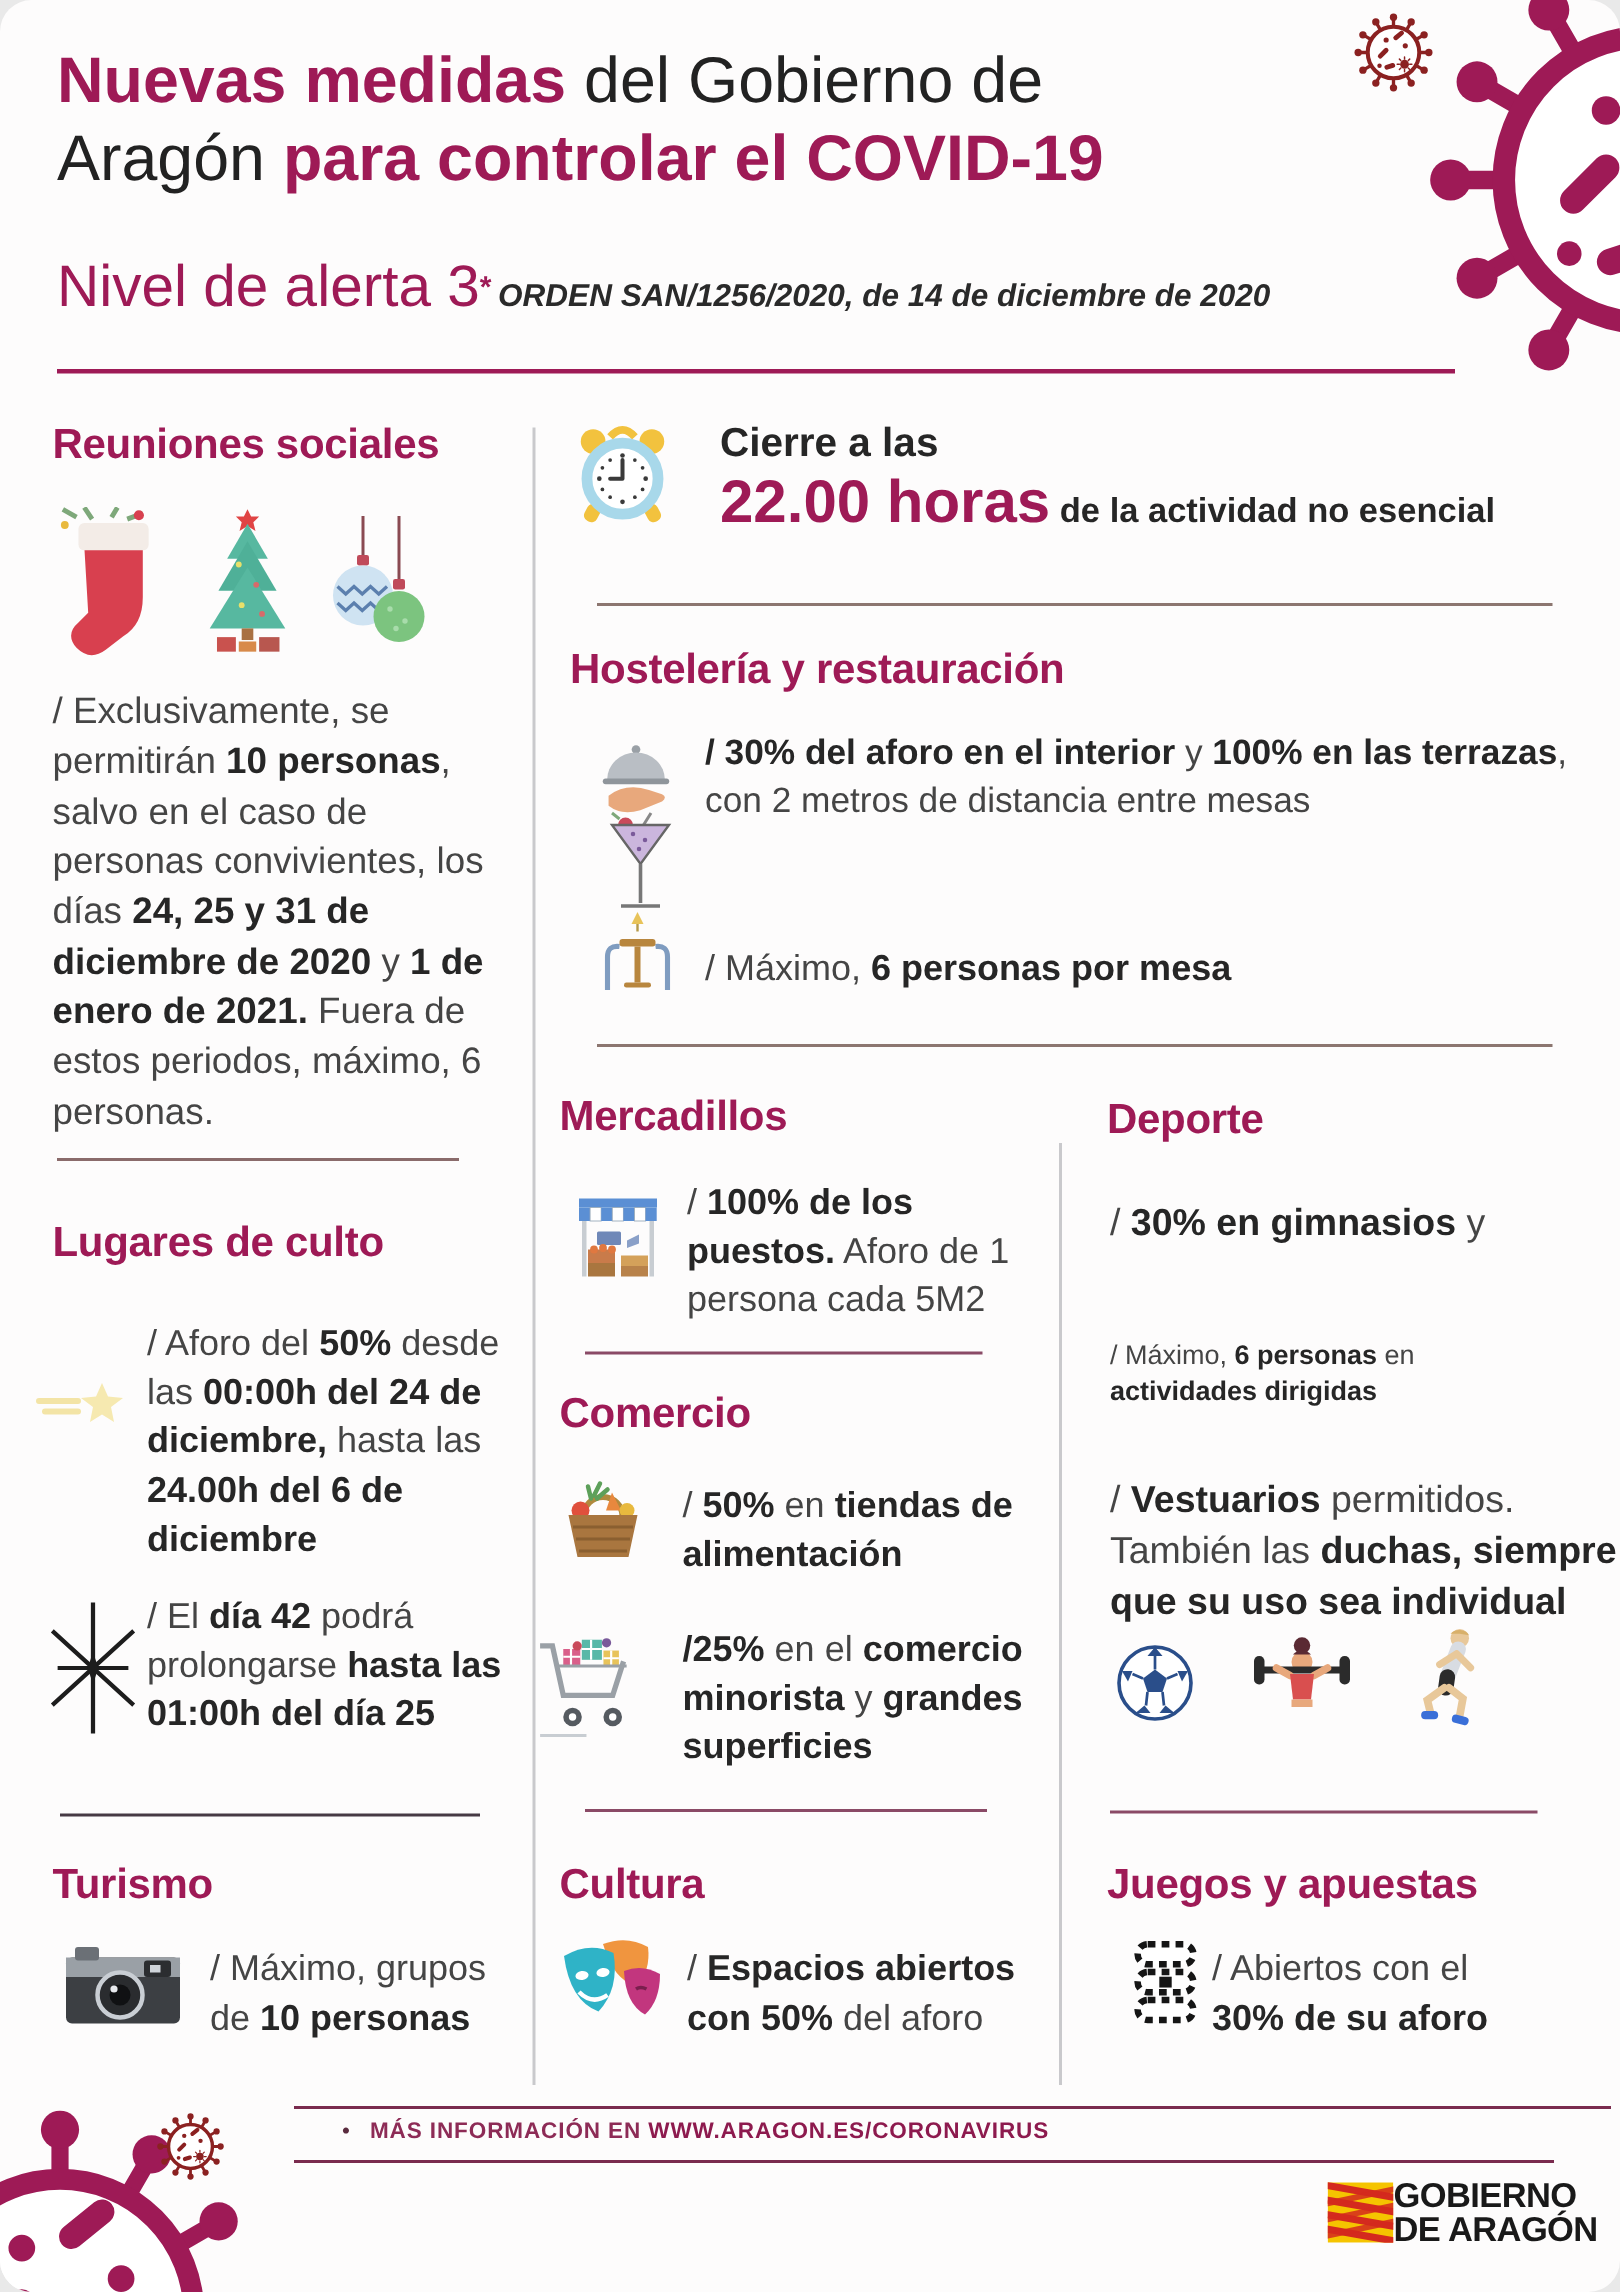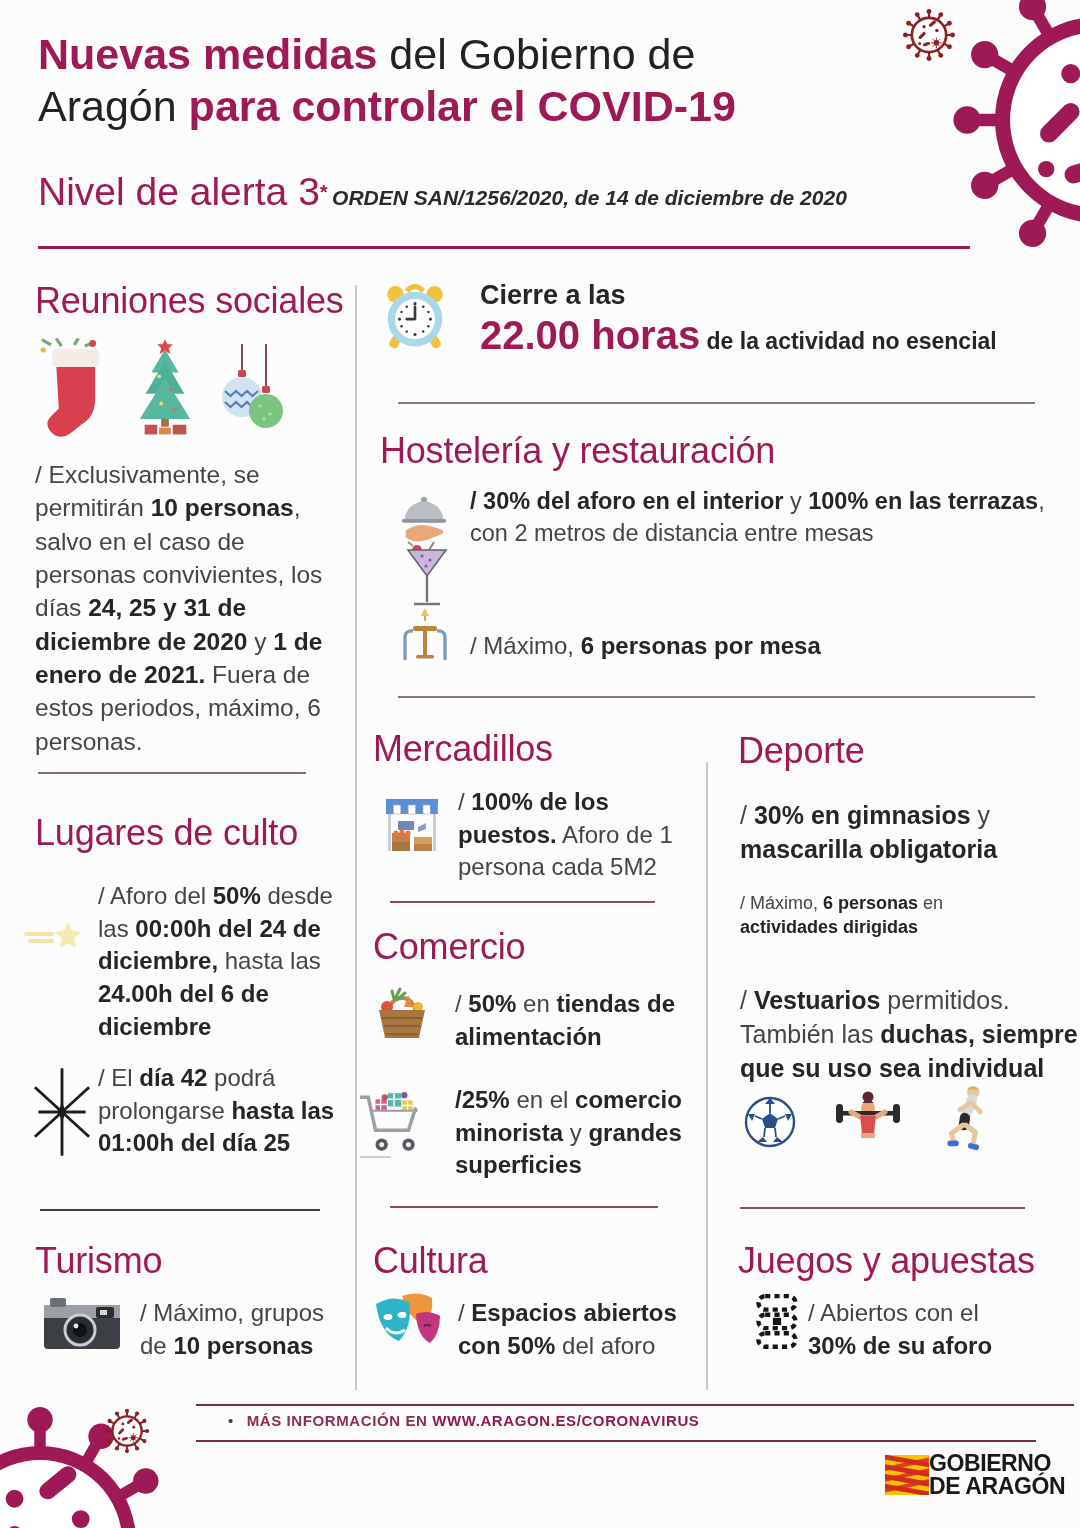--- a/index.html
+++ b/index.html
@@ -1,20 +1,20 @@
 <!DOCTYPE html>
 <html><head>
 <meta charset="utf-8">
 <style>
   :root{ --accent:#9e1a56; --body:#454545; --bold:#262626; }
   html,body{margin:0;padding:0;background:#e9e9e9;}
   #page{position:relative;width:1080px;height:1528px;margin:0 auto;background:#fdfcfc;
-        overflow:hidden;font-family:"Liberation Sans",sans-serif;color:var(--body);}
+        overflow:hidden;font-family:"Liberation Sans",sans-serif;color:var(--body);border-radius:21px;}
   .abs{position:absolute;}
-  .h{color:var(--accent);font-weight:400;font-size:36px;letter-spacing:-0.2px;}
+  .h{color:var(--accent);font-weight:700;font-size:28px;letter-spacing:-0.2px;}
   .rich{font-size:24px;line-height:1.36;white-space:nowrap;}
   .b{font-weight:700;color:var(--bold);}
   .vl{position:absolute;width:2px;background:#c9c9cc;}
   .hrule{position:absolute;height:2px;}
   sup{font-size:60%;}
   svg{display:block;}
 </style>
 </head>
 <body>
 
@@ -283,21 +283,21 @@
     <path d="M44 22 q12 -5 24 2 q0 18 -10 27 q-13 -7 -14 -29z" fill="#c2367e"></path>
     <path d="M52 34 q3 -2 7 0" stroke="#7a1f4e" stroke-width="2.4" fill="none"></path>
     <path d="M4 12 q17 -10 33 -2 q4 24 -10 39 q-19 -7 -23 -37z" fill="#2fb3c7"></path>
     <ellipse cx="16" cy="25" rx="4.4" ry="3" fill="#fff" transform="rotate(-8 16 25)"></ellipse>
     <ellipse cx="30" cy="23" rx="4.4" ry="3" fill="#fff" transform="rotate(-8 30 23)"></ellipse>
     <path d="M14 36 q9 9 19 2" stroke="#fff" stroke-width="3" fill="none"></path>
   </svg>
   <div class="abs rich" style="left:458px;top:1297px"><span>/ </span><span class="b">Espacios abiertos</span><br><span class="b">con 50%</span><span> del aforo</span></div>
 
   <div class="abs h" style="left:738px;top:730px">Deporte</div>
-  <div class="abs rich" style="left:740px;top:798px;font-size:25px"><span>/ </span><span class="b">30% en gimnasios</span><span> y</span><br><span class="b">mascarilla obligatoria</span></div>
+  <div class="abs rich" style="left:740px;top:798px;font-size:25px"><span>/ </span><span class="b">30% en gimnasios</span><span> y</span><br></div>
   <div class="abs rich" style="left:740px;top:891px;font-size:18px"><span>/ Máximo, </span><span class="b">6 personas</span><span> en</span><br><span class="b">actividades dirigidas</span></div>
   <div class="abs rich" style="left:740px;top:983px;font-size:25px"><span>/ </span><span class="b">Vestuarios</span><span> permitidos.</span><br><span>También las </span><span class="b">duchas, siempre</span><br><span class="b">que su uso sea individual</span></div>
 
   <svg class="abs" style="left:744px;top:1096px" width="52" height="52" viewBox="0 0 52 52">
     <circle cx="26" cy="26" r="24" fill="#ffffff" stroke="#2a4e8a" stroke-width="2.4"></circle>
     <polygon points="26,17 34,23 31,32 21,32 18,23" fill="#2a4e8a"></polygon>
     <polygon points="26,2 31,8 21,8" fill="#2a4e8a"></polygon>
     <polygon points="4,18 11,18 8,25" fill="#2a4e8a"></polygon>
       <polygon points="48,18 41,18 44,25" fill="#2a4e8a"></polygon>
     <polygon points="13,46 19,41 23,46" fill="#2a4e8a"></polygon>

